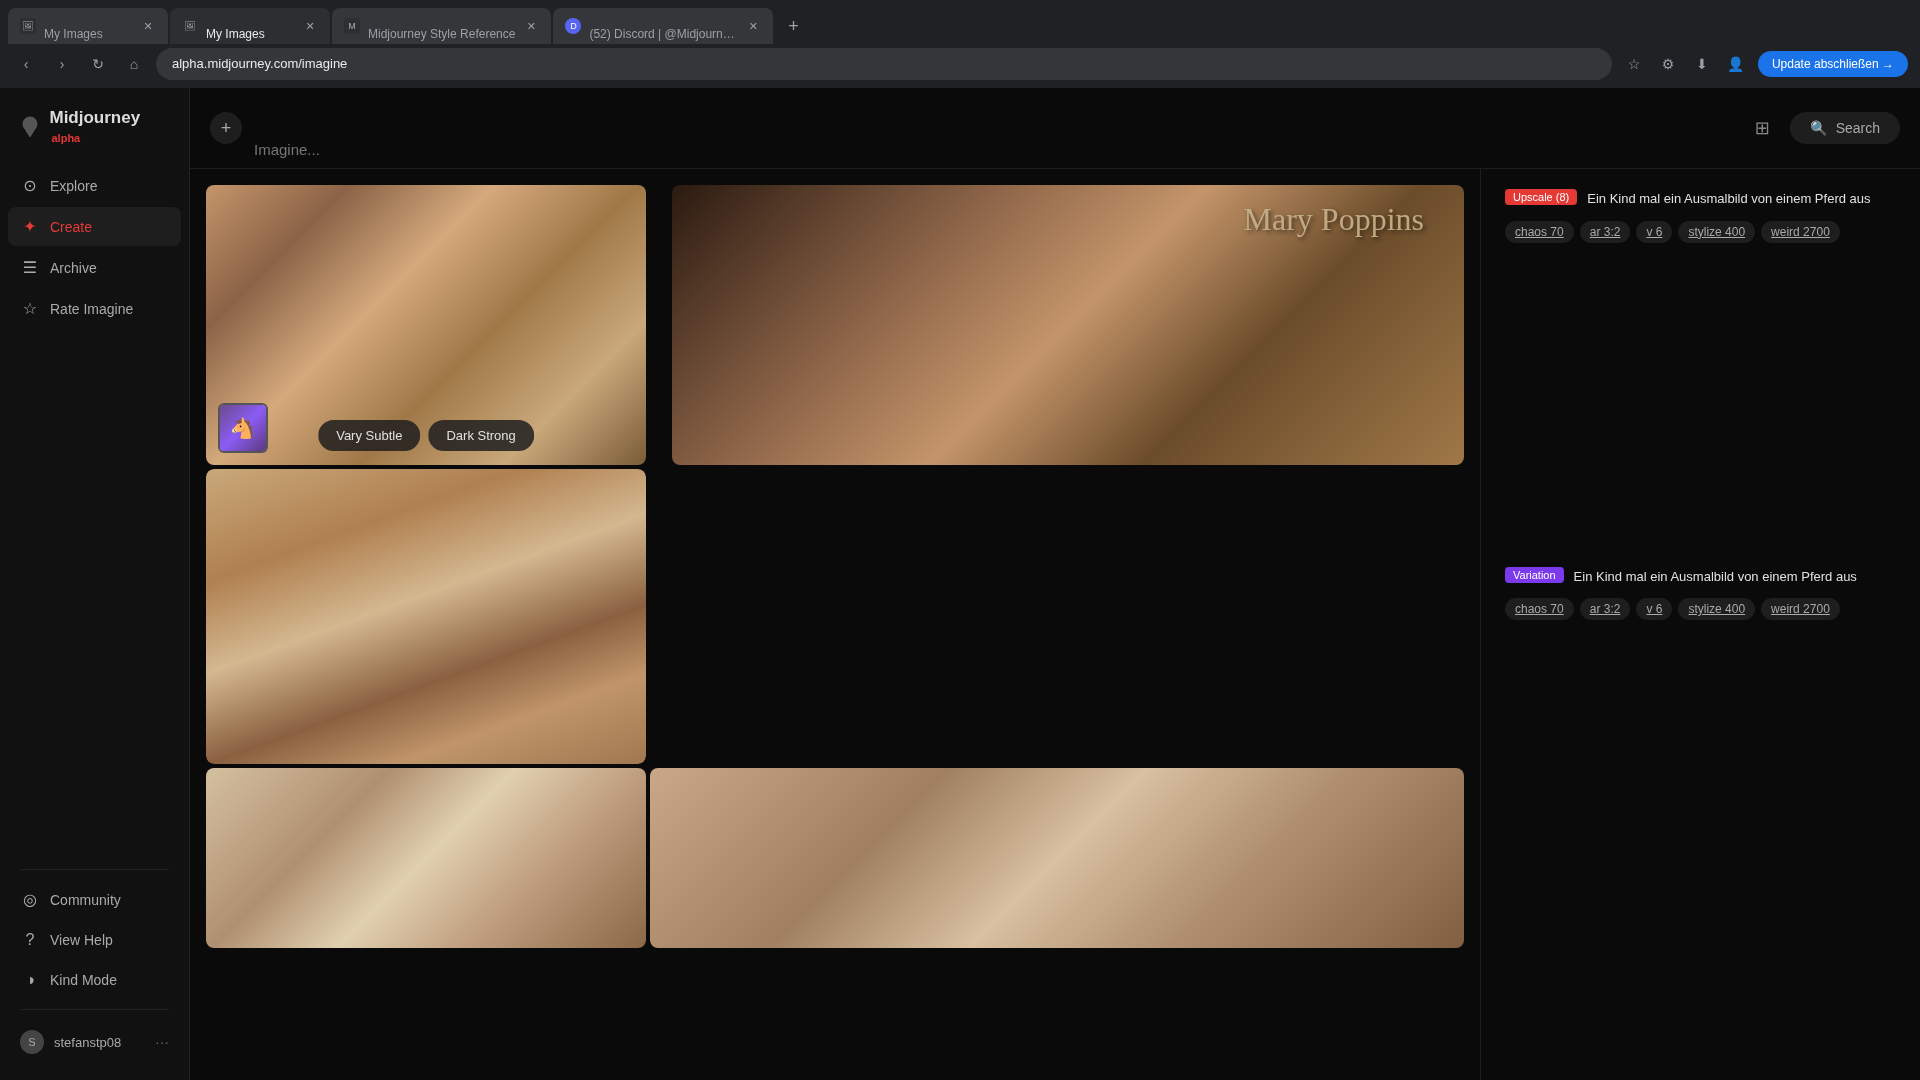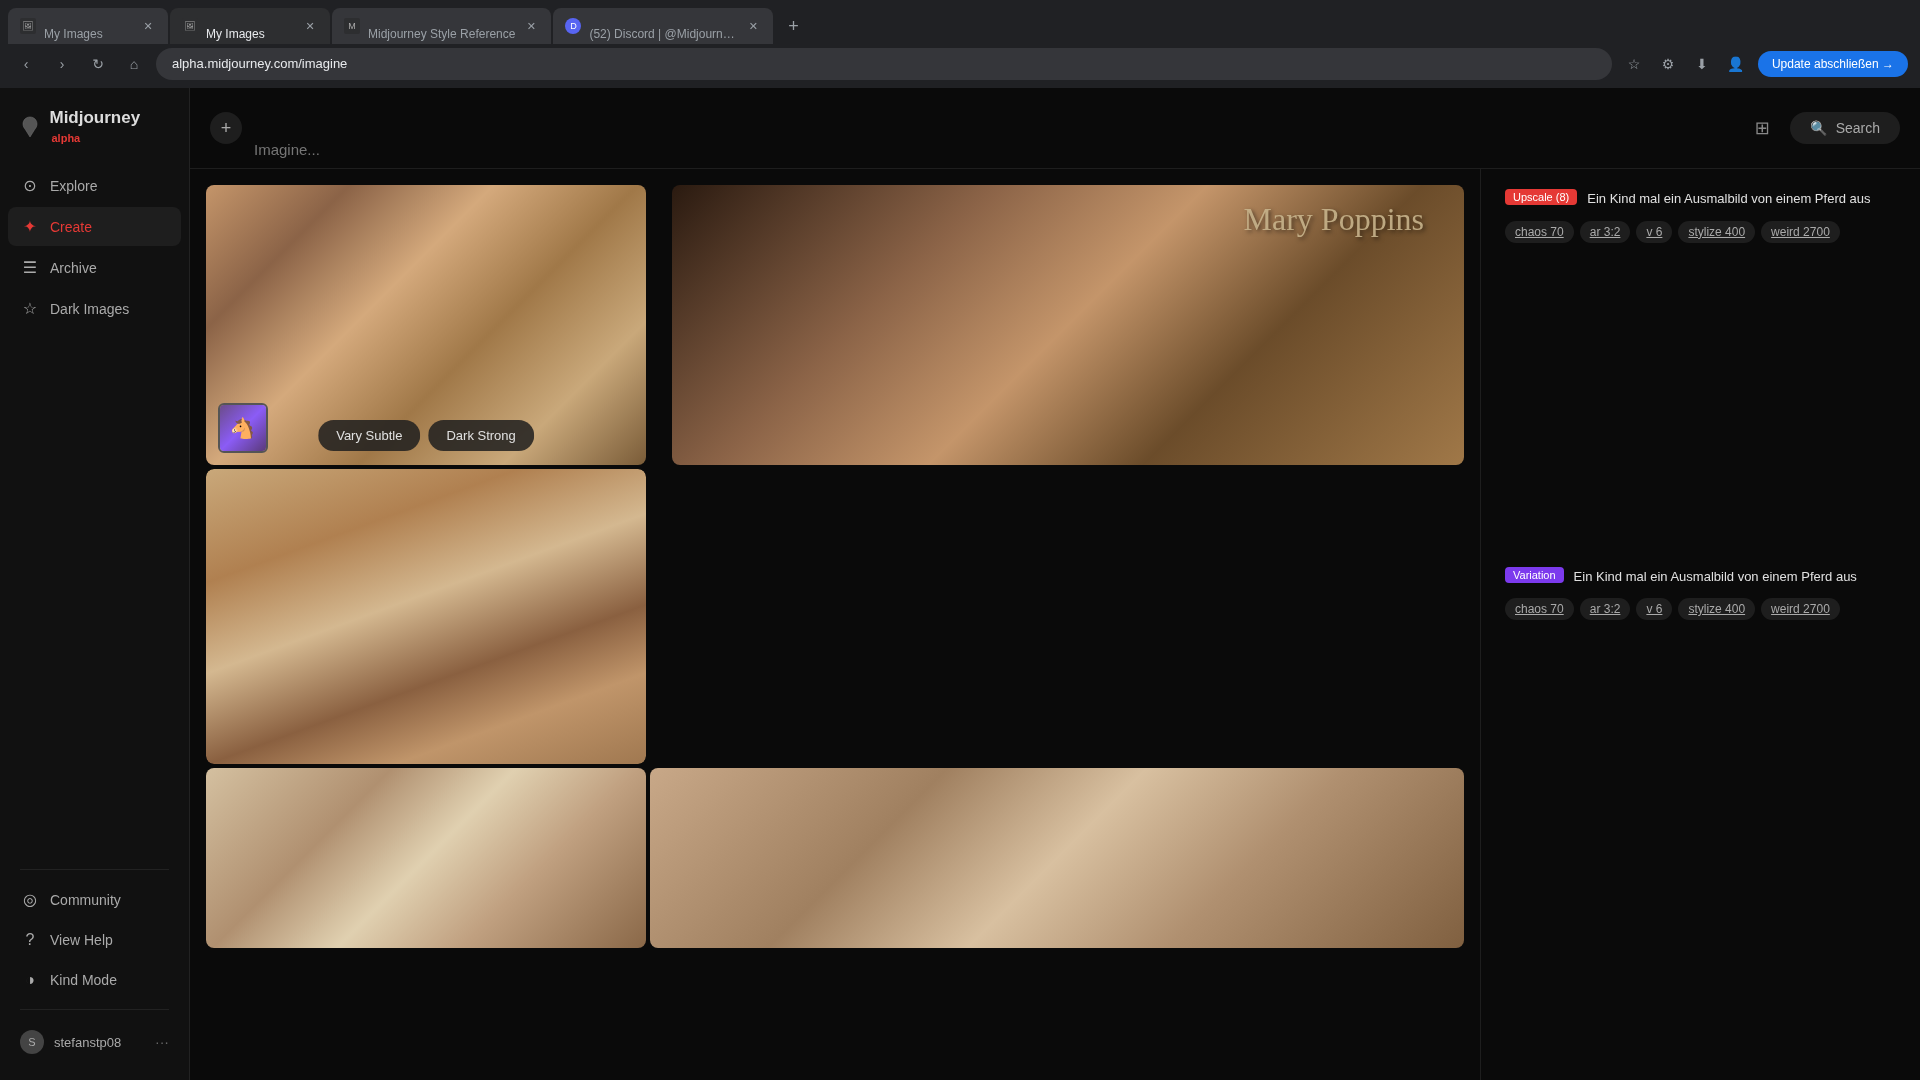--- a/index.html
+++ b/index.html
@@ -545,21 +545,21 @@
       <div class="sidebar-item active">
         <span class="sidebar-icon">✦</span>
         <span>Create</span>
       </div>
       <div class="sidebar-item">
         <span class="sidebar-icon">☰</span>
         <span>Archive</span>
       </div>
       <div class="sidebar-item">
         <span class="sidebar-icon">☆</span>
-        <span>Dark Images</span>
+        <span>Rate Imagine</span>
       </div>
     </div>
 
     <div style="flex:1"></div>
 
     <div class="sidebar-bottom">
       <div class="sidebar-divider"></div>
       <div class="sidebar-item">
         <span class="sidebar-icon">◎</span>
         <span>Community</span>

